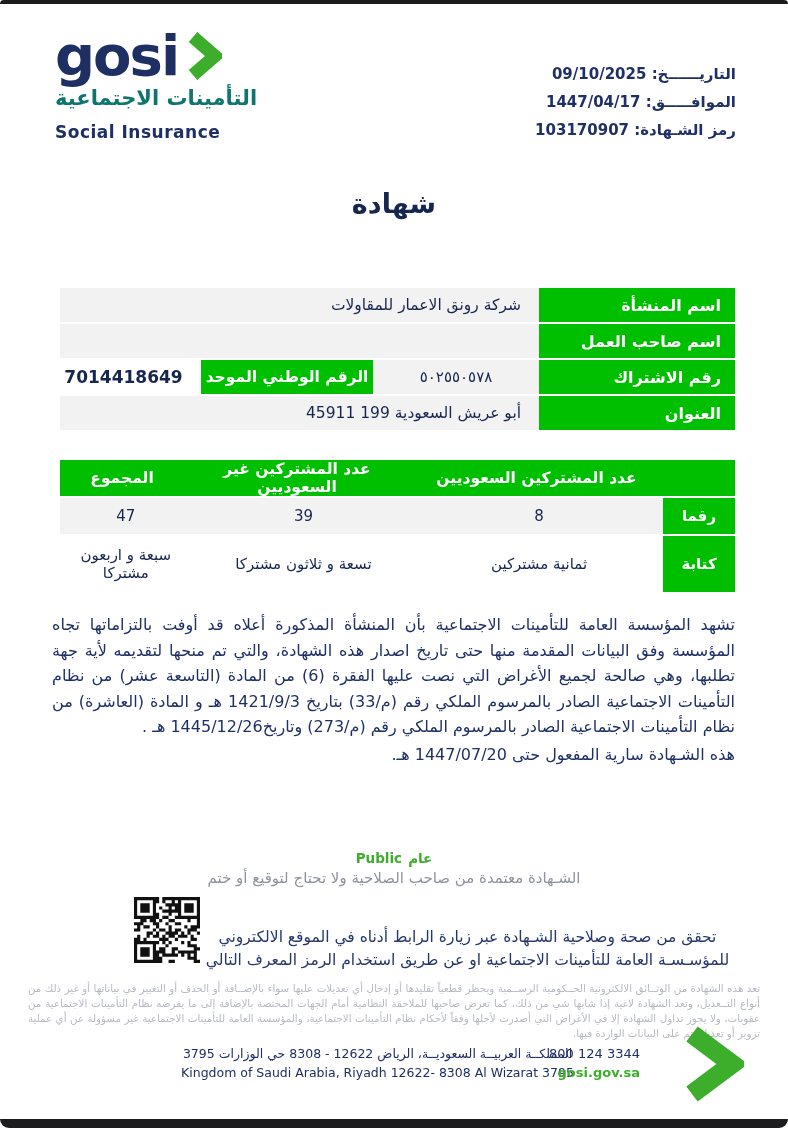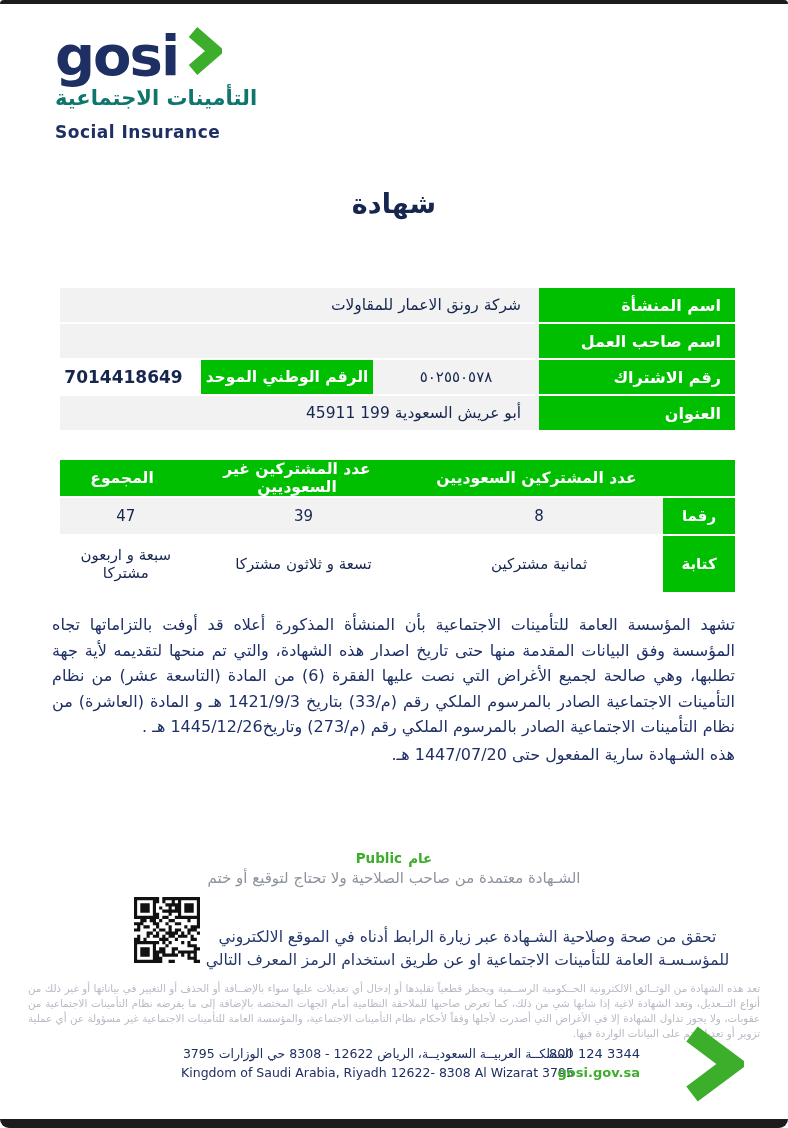--- a/index.html
+++ b/index.html
@@ -7,21 +7,21 @@
     position:relative;width:788px;height:1128px;background:#ffffff;
     font-family:"DejaVu Sans",sans-serif;color:#1f3066;overflow:hidden;
     margin:0 auto;
   }
   .edge{position:absolute;left:0;right:0;background:#1c1c1e;}
   .edge.top{top:0;height:4px;border-radius:10px 10px 0 0;}
   .edge.bottom{bottom:0;height:9px;border-radius:0 0 10px 10px;}
 
   
   .logo{position:absolute;left:55px;top:26px;}
-  .logo-row{display:flex;align-items:flex-start;gap:10px;}
+  .logo-row{display:flex;align-items:center;gap:10px;}
   .wordmark{font-size:56px;font-weight:bold;color:#1e2f63;letter-spacing:-2px;line-height:60px;}
   .brand-ar{font-size:21px;font-weight:bold;color:#0f766e;margin-top:0;}
   .brand-en{font-size:17px;font-weight:bold;color:#1e2f63;letter-spacing:.5px;margin-top:12px;}
   .dates{position:absolute;right:52px;top:60px;direction:rtl;text-align:right;
          font-size:15px;font-weight:bold;color:#1f3066;line-height:28px;}
 
   
   .title{position:absolute;top:188px;left:0;width:100%;text-align:center;
          font-size:27px;font-weight:bold;color:#17264f;}
 
@@ -96,20 +96,34 @@
     <div class="logo-row">
       <span class="wordmark">gosi</span>
       <svg width="34" height="50" viewBox="0 0 34 50">
         <polyline points="5,6 27,25 5,44" fill="none" stroke="#3dae2b" stroke-width="13"></polyline>
       </svg>
     </div>
     <div class="brand-ar" dir="rtl">التأمينات الاجتماعية</div>
     <div class="brand-en">Social Insurance</div>
   </div>
 
+  <div class="dates">
+    <div>
+      <span>التاريــــــخ:</span>
+      <span>09/10/2025</span>
+    </div>
+    <div>
+      <span>الموافـــــق:</span>
+      <span>1447/04/17</span>
+    </div>
+    <div>
+      <span>رمز الشـهادة:</span>
+      <span>103170907</span>
+    </div>
+  </div>
 
   <div class="title">شهادة</div>
 
   <div class="est-table">
     <div class="est-row">
       <div class="est-lbl">اسم المنشأة</div>
       <div class="est-val">شركة رونق الاعمار للمقاولات</div>
     </div>
     <div class="est-row">
       <div class="est-lbl">اسم صاحب العمل</div>

